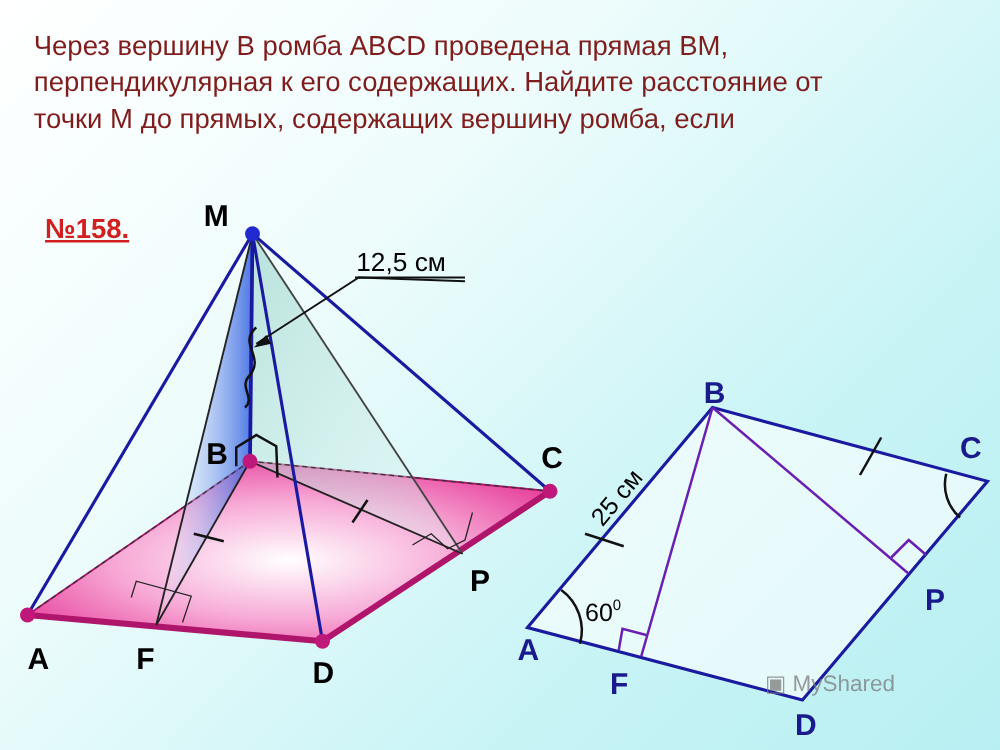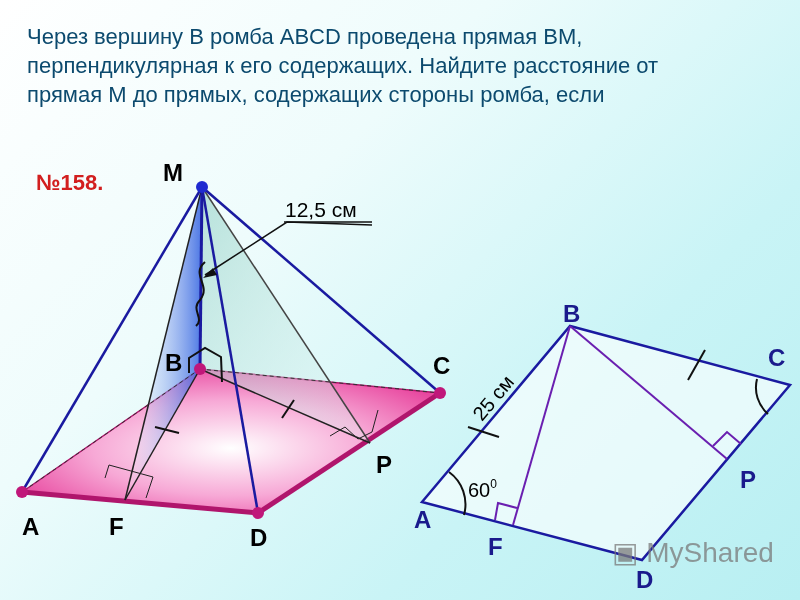--- a/index.html
+++ b/index.html
@@ -1,33 +1,33 @@
 <!DOCTYPE html>
 <html><head>
 <meta charset="utf-8">
 <style>
   html,body{margin:0;padding:0;}
   body{width:800px;height:600px;overflow:hidden;position:relative;
     background:linear-gradient(135deg,#ffffff 0%,#eefcfc 35%,#c9f4f6 70%,#b8eff2 100%);
     font-family:"Liberation Sans",sans-serif;}
-  .problem{position:absolute;left:27px;top:22px;width:760px;font-size:22px;line-height:29px;color:#0c4a6e;}
+  .problem{position:absolute;left:27px;top:22px;width:760px;font-size:22px;line-height:29px;color:#7f1d1d;}
   .problem .line{display:block;white-space:nowrap;}
   sup{font-size:13px;vertical-align:9px;}
-  .num{position:absolute;left:36px;top:170px;font-size:22px;font-weight:bold;color:#d21f1f;}
+  .num{position:absolute;left:36px;top:170px;font-size:22px;font-weight:bold;color:#d21f1f;text-decoration:underline;}
   svg{position:absolute;left:0;top:0;}
   .lbl{font-family:"Liberation Sans",sans-serif;font-weight:bold;font-size:24px;}
-  .wm{position:absolute;left:612px;top:536px;font-size:28px;color:#7a7a7a;opacity:.75;}
+  .wm{position:absolute;left:612px;top:536px;font-size:18px;color:#7a7a7a;opacity:.75;}
 </style>
 </head>
 <body>
 
 <div class="problem">
   <span class="line">Через вершину В ромба ABCD проведена прямая ВМ,</span>
   <span class="line">перпендикулярная к его содержащих. Найдите расстояние от</span>
-  <span class="line">прямая М до прямых, содержащих стороны ромба, если</span>
+  <span class="line">точки М до прямых, содержащих вершину ромба, если</span>
 </div>
 
 <div class="num">№158.</div>
 
 <svg width="800" height="600" viewBox="0 0 800 600">
   <defs>
     <radialGradient id="pink" cx="50%" cy="55%" r="60%">
       <stop offset="0%" stop-color="#ffffff"></stop>
       <stop offset="55%" stop-color="#f7a9d6"></stop>
       <stop offset="100%" stop-color="#e8479f"></stop>

